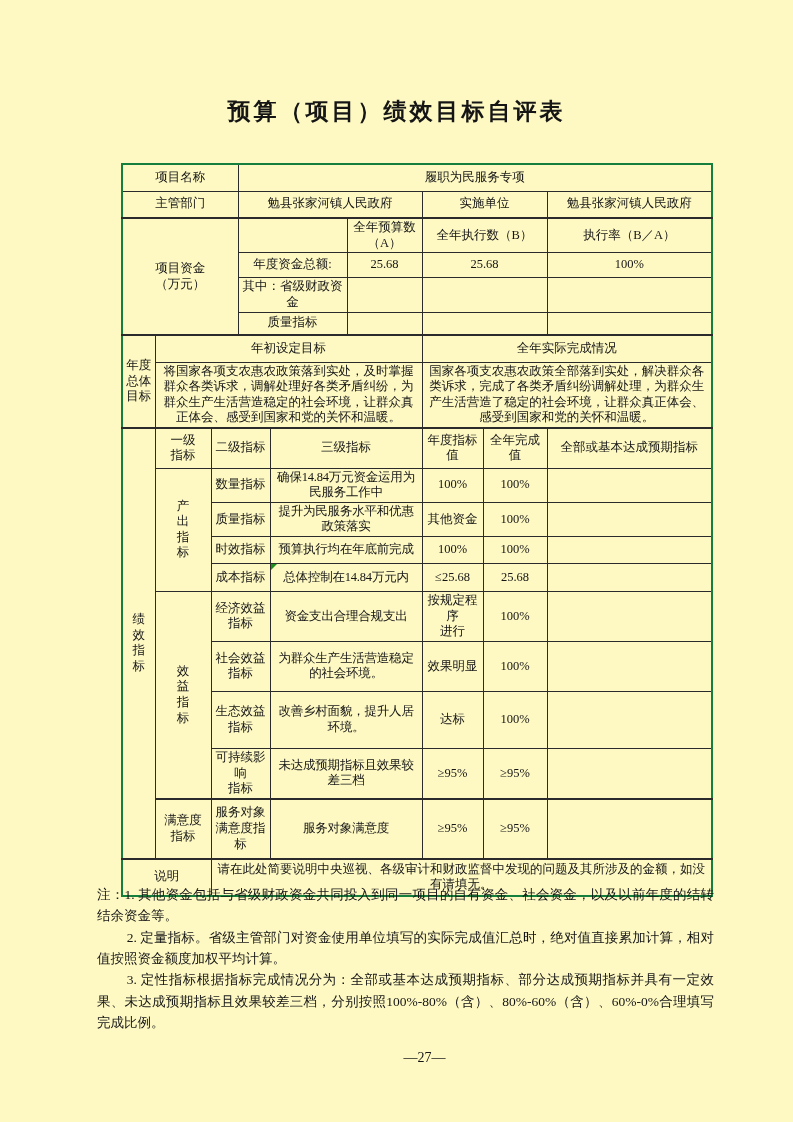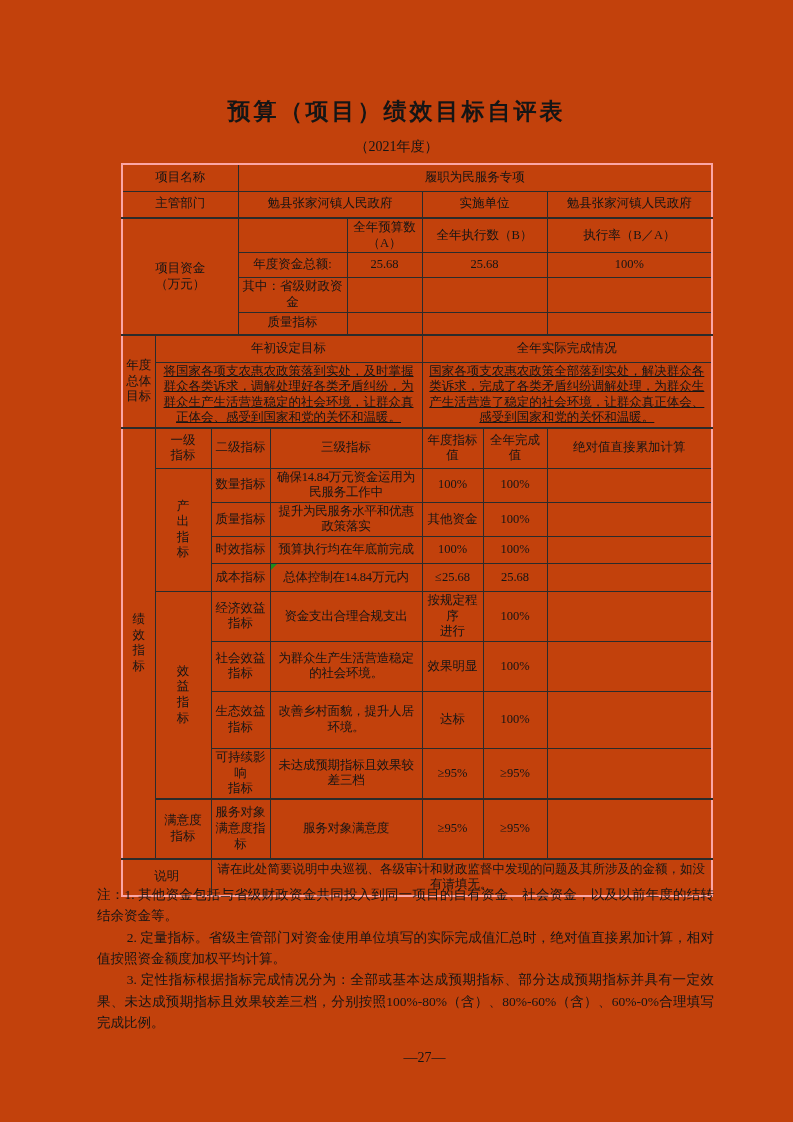--- a/index.html
+++ b/index.html
@@ -1,52 +1,51 @@
 <!DOCTYPE html>
 <html><head>
 <meta charset="utf-8">
 <style>
   html,body{margin:0;padding:0;background:#ffffff;}
   body{width:793px;height:1122px;position:relative;overflow:hidden;
        font-family:"Liberation Serif","DejaVu Serif",serif;color:#151515;}
-  .page{position:absolute;inset:0;background:#c2410c;}
+  .page{position:absolute;inset:0;background:#fef9c3;}
   .title{position:absolute;top:96px;left:0;width:100%;text-align:center;
          font-size:23px;font-weight:bold;letter-spacing:3px;}
   .subtitle{position:absolute;top:138px;left:0;width:100%;text-align:center;font-size:14px;}
   table.main{position:absolute;top:163px;left:121px;width:591px;
-             border-collapse:collapse;table-layout:fixed;border:2px solid #fca5a5;}
+             border-collapse:collapse;table-layout:fixed;border:2px solid #15803d;}
   table.main td{border:1px solid #2b2b2b;font-size:12.5px;line-height:1.25;
                 text-align:center;vertical-align:middle;padding:1px 3px;overflow:hidden;}
   tr.bt td{border-top-width:2px;}
   .pre{white-space:pre-line;}
   .left{text-align:left;}
   .right{text-align:right;}
   .just{text-align:justify;}
   .l2{font-size:11px;padding:1px 0;}
   .l3{font-size:10px;letter-spacing:-0.2px;padding:1px 1px;}
   .small{font-size:11px;padding:1px 0;}
   .fundlab{font-size:11px;padding:1px 2px;}
-  .goaltxt{font-size:12px;line-height:1.28;padding:2px 4px;text-decoration:underline;}
+  .goaltxt{font-size:12px;line-height:1.28;padding:2px 4px;}
   .notecell{font-size:12.5px;padding:2px 5px;line-height:1.35;}
   .pos{position:relative;}
   .flag{position:absolute;top:0;left:0;width:0;height:0;
         border-top:6px solid #1d8d1d;border-right:6px solid transparent;}
   .notes{position:absolute;top:884px;left:97px;width:617px;
          font-size:13.5px;line-height:1.58;text-align:justify;}
   .notes p{margin:0;text-indent:2.2em;}
   .notes p.first{text-indent:0;}
   .pagenum{position:absolute;top:1050px;left:0;width:100%;text-align:center;font-size:14px;margin-left:28px;}
 </style>
 </head>
 <body>
 
 <div class="page">
 
   <div class="title">预算（项目）绩效目标自评表</div>
-  <div class="subtitle">（2021年度）</div>
 
   <table class="main">
     <colgroup>
       <col style="width:33px">
         <col style="width:56px">
         <col style="width:27px">
       <col style="width:32px">
         <col style="width:77px">
         <col style="width:75px">
       <col style="width:61px">
@@ -115,21 +114,21 @@
       <td rowspan="10" class="pre">绩
 效
 指
 标</td>
       <td class="pre">一级
 指标</td>
       <td colspan="2">二级指标</td>
       <td colspan="2">三级指标</td>
       <td class="small">年度指标值</td>
       <td class="small">全年完成值</td>
-      <td>绝对值直接累加计算</td>
+      <td>全部或基本达成预期指标</td>
     </tr>
 
     <tr style="height:30px">
       <td rowspan="4" class="pre">产
 出
 指
 标</td>
       <td colspan="2" class="l2">数量指标</td>
       <td colspan="2" class="l3">确保14.84万元资金运用为民服务工作中</td>
       <td class="small">100%</td>

